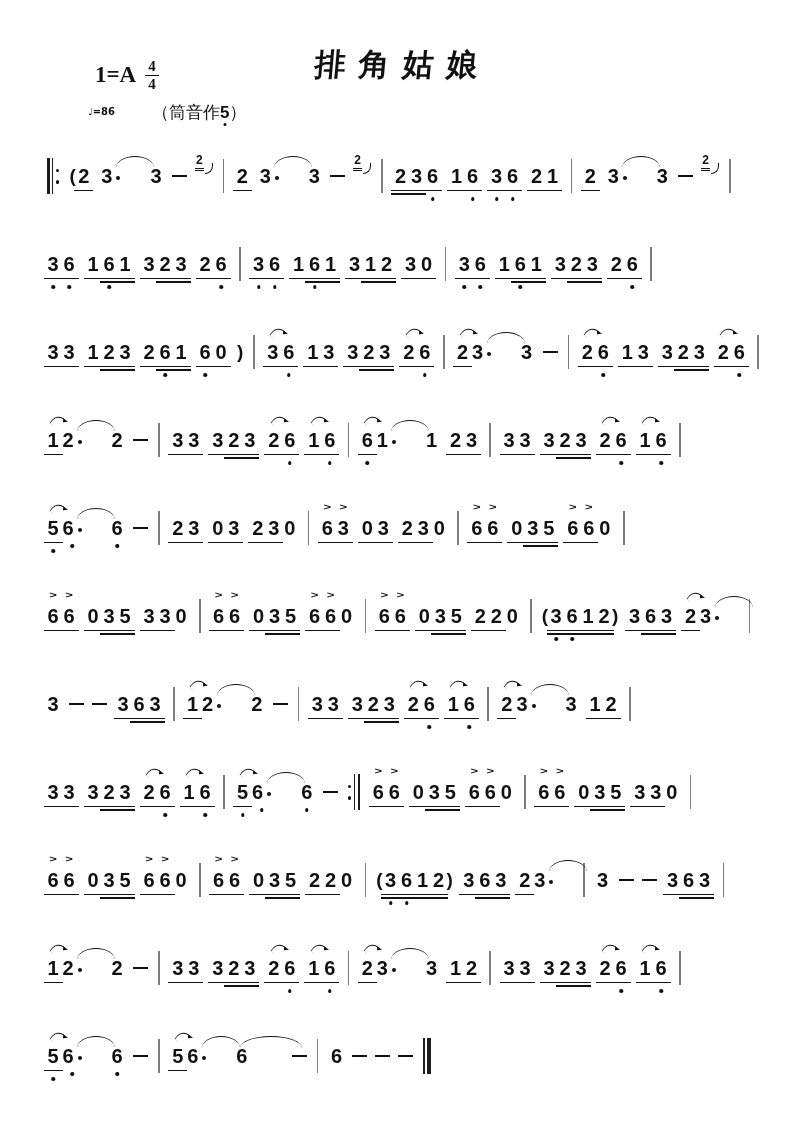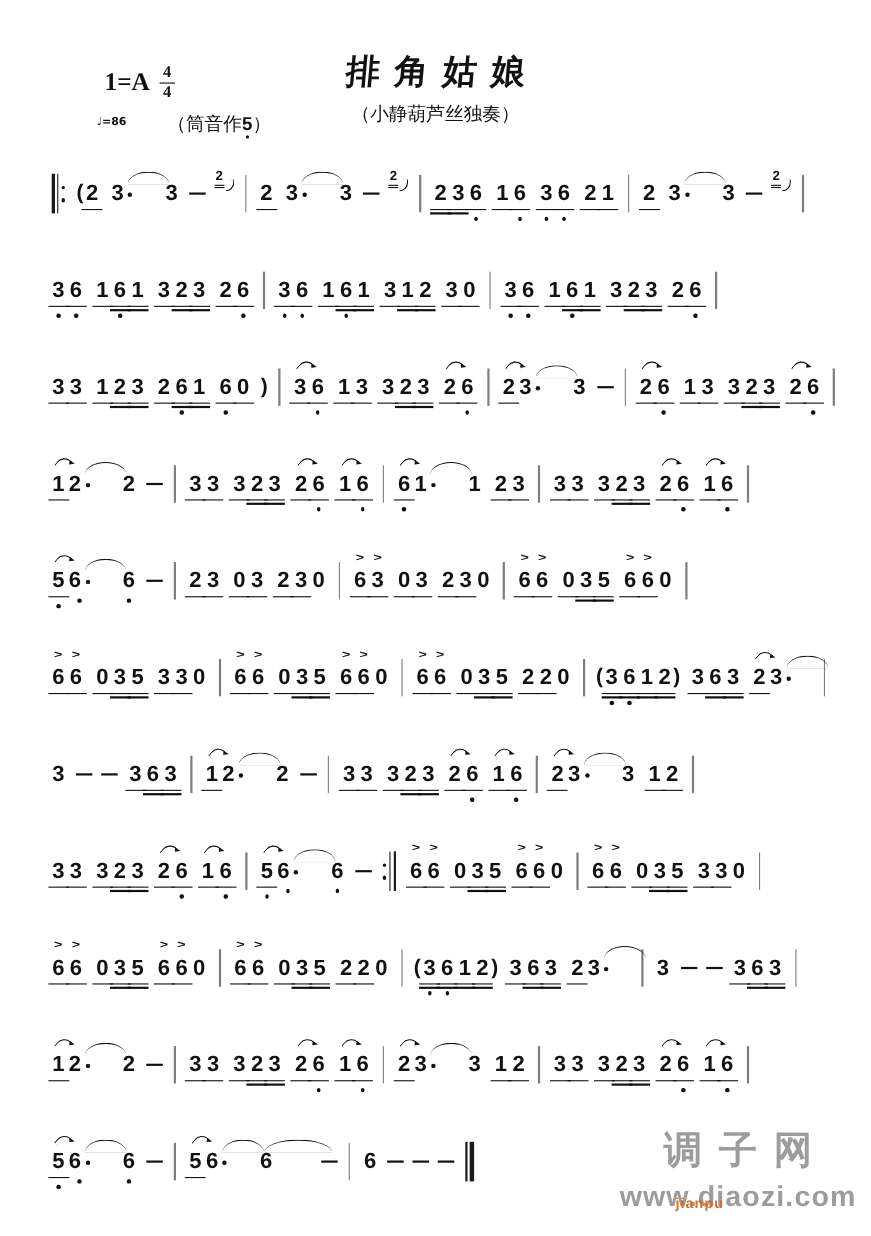--- a/index.html
+++ b/index.html
@@ -87,21 +87,20 @@
       <span class="frac">
         <span class="ftop">4</span>
         <span class="fbot">4</span>
       </span>
     </div>
     <div class="tempo">♩=86</div>
     <div class="tube">
       <span>（筒音作</span><span class="n5">5</span><span>）</span>
     </div>
     <div class="title">排角姑娘</div>
-    <div class="subtitle">（小静葫芦丝独奏）</div>
   </div>
 
   <div class="sheet">
       <div class="music-line">
         <span class="bargroup">
           <span class="rbar" style="width: 2.6px;"></span>
           <span class="rbar" style="width: 1.4px;"></span>
           <span class="dots">
             <span class="dot"></span>
             <span class="dot"></span>
@@ -794,19 +793,14 @@
         <span class="cluster">
           <span class="dash"></span>
         </span>
         <span class="bargroup">
           <span class="rbar" style="width: 1.4px;"></span>
           <span class="rbar" style="width: 3.4px;"></span>
         </span>
       </div>
     </div>
 
-  <div class="wm">
-    <div class="wm-name">调子网</div>
-    <div class="wm-url">www.diaozi.com</div>
-    <div class="wm-overlay">jianpu</div>
-  </div>
 
 </div>
 
 </body></html>

